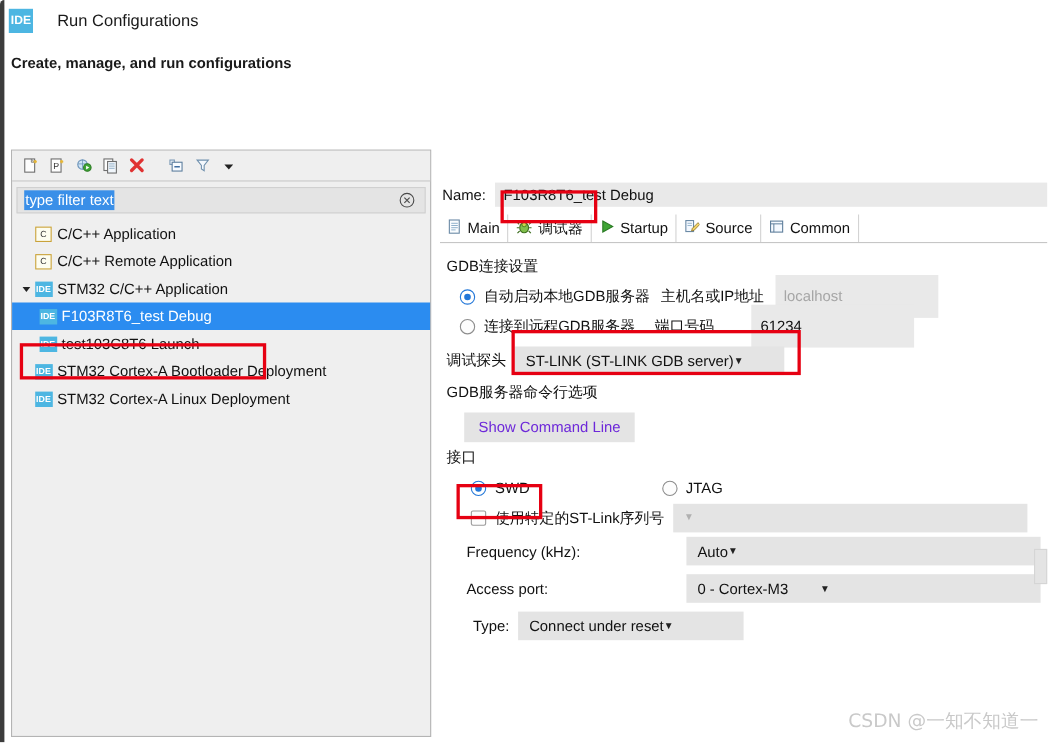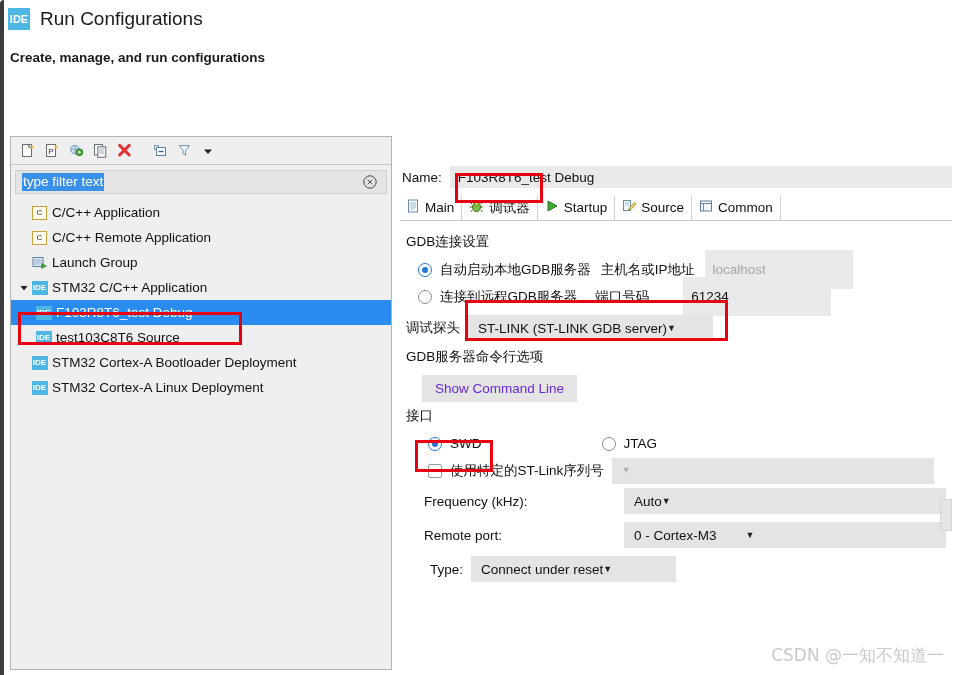--- a/index.html
+++ b/index.html
@@ -28,21 +28,21 @@
   .titlebar {
     position: absolute; left: 8px; top: 8px;
     display: flex; align-items: center; gap: 10px;
   }
   .ide-icon {
     width: 22px; height: 22px; background: #4db6e2;
     color: #ffffff; font-size: 11px; font-weight: bold;
     display: flex; align-items: center; justify-content: center;
     letter-spacing: 0px; font-family: "Liberation Sans", sans-serif;
   }
-  .title-text { font-size: 19px; color: #1a1a1a; }
+  .title-text { font-size: 15px; color: #1a1a1a; margin-left: 12px; }
 
   .subtitle {
     position: absolute; left: 10px; top: 50px;
     font-size: 13.5px; font-weight: bold; color: #1a1a1a;
   }
 
   
   .left-panel {
     position: absolute; left: 10px; top: 136px;
     width: 382px; height: 534px;
@@ -285,31 +285,20 @@
       </div>
 
       <div class="tree-row">
         <span class="twisty"></span>
         <span class="tree-icon">
             <span class="badge-c">C</span>
           </span>
         <span>C/C++ Remote Application</span>
       </div>
 
-      <div class="tree-row">
-        <span class="twisty"></span>
-        <span class="tree-icon">
-          <svg width="16" height="14" viewBox="0 0 16 14">
-            <rect x="1" y="1.5" width="10" height="9" fill="#dce9f5" stroke="#5b7f9e"></rect>
-            <path d="M2.5 4 h7 M2.5 6 h7 M2.5 8 h5" stroke="#7fa0bd" stroke-width="0.8"></path>
-            <path d="M9.5 7.5 L14.5 10 L9.5 12.5 Z" fill="#3fa535" stroke="#2b7b24" stroke-width="0.6"></path>
-          </svg>
-        </span>
-        <span>Launch Group</span>
-      </div>
 
       <div class="tree-row">
         <span class="twisty">
           <svg width="10" height="10" viewBox="0 0 10 10">
               <path d="M1.5 3 L8.5 3 L5 7.5 Z" fill="#222"></path>
             </svg>
         </span>
         <span class="tree-icon">
             <span class="badge-ide">IDE</span>
           </span>
@@ -320,21 +309,21 @@
         <span class="tree-icon">
             <span class="badge-ide">IDE</span>
           </span>
         <span>F103R8T6_test Debug</span>
       </div>
 
       <div class="tree-row" style="padding-left:24px;">
         <span class="tree-icon">
             <span class="badge-ide">IDE</span>
           </span>
-        <span>test103C8T6 Source</span>
+        <span>test103C8T6 Launch</span>
       </div>
 
       <div class="tree-row">
         <span class="twisty"></span>
         <span class="tree-icon">
             <span class="badge-ide">IDE</span>
           </span>
         <span>STM32 Cortex-A Bootloader Deployment</span>
       </div>
 
@@ -458,21 +447,21 @@
 
       <div class="row" style="padding-left:18px;height:34px;">
         <span class="lbl" style="width:200px;">Frequency (kHz):</span>
         <span class="combo" style="width:322px;">
           <span>Auto</span>
           <span class="arrow">▼</span>
         </span>
       </div>
 
       <div class="row" style="padding-left:18px;height:34px;">
-        <span class="lbl" style="width:200px;">Remote port:</span>
+        <span class="lbl" style="width:200px;">Access port:</span>
         <span class="combo" style="width:322px;gap:29px;">
           <span>0 - Cortex-M3</span>
           <span class="arrow">▼</span>
         </span>
       </div>
 
 
       <div class="row" style="padding-left:24px;height:34px;">
         <span class="lbl">Type:</span>
         <span class="combo" style="width:205px;margin-left:8px;">

